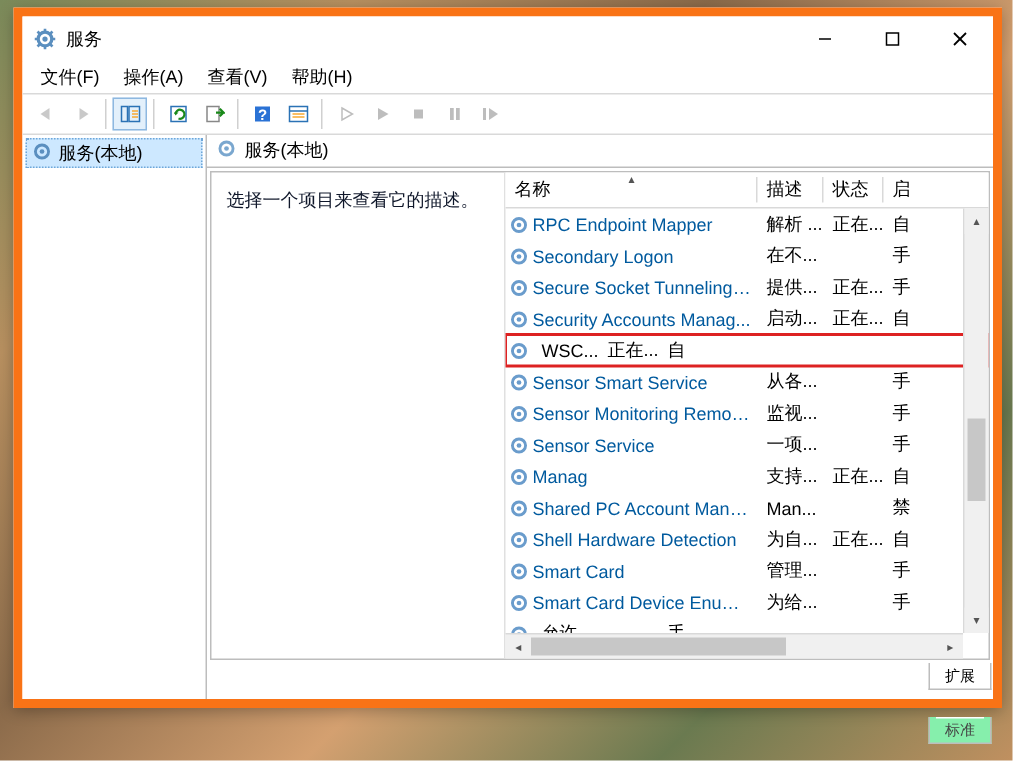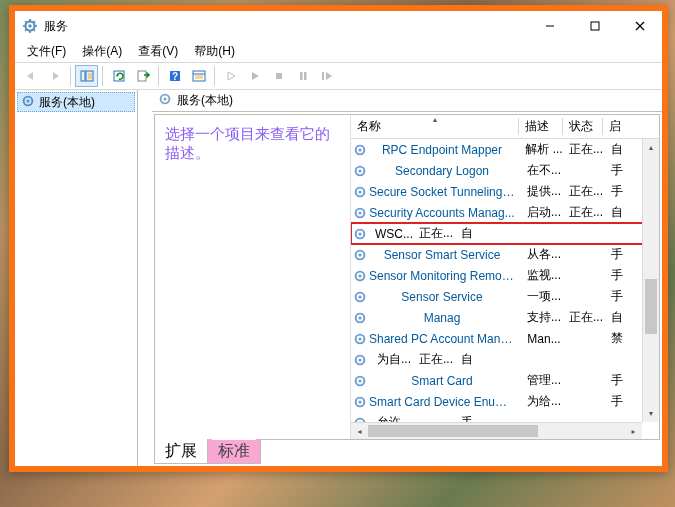--- a/index.html
+++ b/index.html
@@ -69,21 +69,20 @@
   }
   .tbtn.active { border:1px solid #8eb8e0; background:#e3f0fb; }
   .tsep { width:1px; height:20px; background:#d0d0d0; margin:0 3px; }
   .disabled { opacity:.35; pointer-events:none; }
 
   .client {
     flex:1;
     display:flex;
     border-top:0;
     min-height:0;
-    gap:14px;
   }
   .tree-pane {
     width: 123px;
     border-right:1px solid #bdbdbd;
     background:#fff;
     padding:2px;
   }
   .tree-row {
     display:flex; align-items:center;
     height:20px;
@@ -109,22 +108,22 @@
   }
   .right-body {
     flex:1; display:flex;
     border:1px solid #bdbdbd;
     margin:2px;
     min-height:0;
   }
   .desc-col {
     width:195px;
     padding:10px 8px 8px 10px;
-    font-size:15px;
-    color:#8b5cf6;
+    font-size:12px;
+    color:#0f172a;
   }
   .list-col {
     flex:1;
     min-width:0;
     display:flex; flex-direction:column;
     border-left:1px solid #e0e0e0;
     position:relative;
   }
   .col-headers {
     display:flex;
@@ -141,21 +140,21 @@
   .ch.c-desc { width:44px; }
   .ch.c-stat { width:40px; }
   .ch.c-start { width:22px; }
   .sort-caret { font-size:8px; color:#555; position:absolute; left:50%; top:0; transform:translateX(-50%); }
 
   .rows {
     flex:1;
     overflow:hidden;
     position:relative;
   }
-  .rows-inner { position:absolute; inset:0; overflow:hidden;text-align:center; }
+  .rows-inner { position:absolute; inset:0; overflow:hidden; }
   .svc-row {
     display:flex;
     align-items:center;
     height:21px;
     font-size:12px;
     white-space:nowrap;
   }
   .svc-row .ic { width:18px; display:flex; justify-content:center; }
   .svc-row .nm { width:150px; overflow:hidden; text-overflow:ellipsis; padding-right:4px; color:#005a9e; }
   .svc-row .dc { width:44px; overflow:hidden; text-overflow:ellipsis; padding-left:6px; }
@@ -182,34 +181,35 @@
   }
   .hscroll .btn { width:17px; height:100%; display:inline-flex;align-items:center;justify-content:center; font-size:8px; color:#555;}
   .hscroll .thumb { position:absolute; top:2px; bottom:2px; left:17px; width:170px; background:#c7c7c7; }
   .hscroll .btn.right { position:absolute; right:0; top:0; }
 
   .bottom-tabs {
     height:22px;
     display:flex;
     align-items:flex-end;
     margin:0 2px 2px 2px;
-    font-size:16px;
+    font-size:10px;
+    flex-direction:column;
   }
   .btab {
     padding:2px 10px 1px 10px;
     border:1px solid #bdbdbd;
     border-top:none;
     background:#fff;
     margin-right:-1px;
     position:relative;
   }
   .btab:before{
     content:""; position:absolute; left:4px; right:4px; top:0; height:1px; background:#fff;
   }
-  .btab.inactive { background:#f9a8d4; color:#444; }
+  .btab.inactive { background:#86efac; color:#444;margin-top:18px; }
 
 </style>
 </head>
 <body>
 
 <div class="window">
 
   <div class="titlebar">
     <span class="app-icon">
       <svg class="gear-svg" viewBox="0 0 16 16">
@@ -507,20 +507,21 @@
                   <span class="st"></span>
                   <span class="su">禁</span>
                 </div>
                 <div class="svc-row">
                   <span class="ic">
                     <svg width="14" height="14" viewBox="0 0 16 16">
                       <circle cx="8" cy="8" r="5" fill="none" stroke="#6a9ccc" stroke-width="2.2"></circle>
                       <circle cx="8" cy="8" r="1.8" fill="#6a9ccc"></circle>
                     </svg>
                   </span>
+                  <span class="nm">Shell Hardware Detection</span>
                   <span class="dc">为自...</span>
                   <span class="st">正在...</span>
                   <span class="su">自</span>
                 </div>
                 <div class="svc-row">
                   <span class="ic">
                     <svg width="14" height="14" viewBox="0 0 16 16">
                       <circle cx="8" cy="8" r="5" fill="none" stroke="#6a9ccc" stroke-width="2.2"></circle>
                       <circle cx="8" cy="8" r="1.8" fill="#6a9ccc"></circle>
                     </svg>

